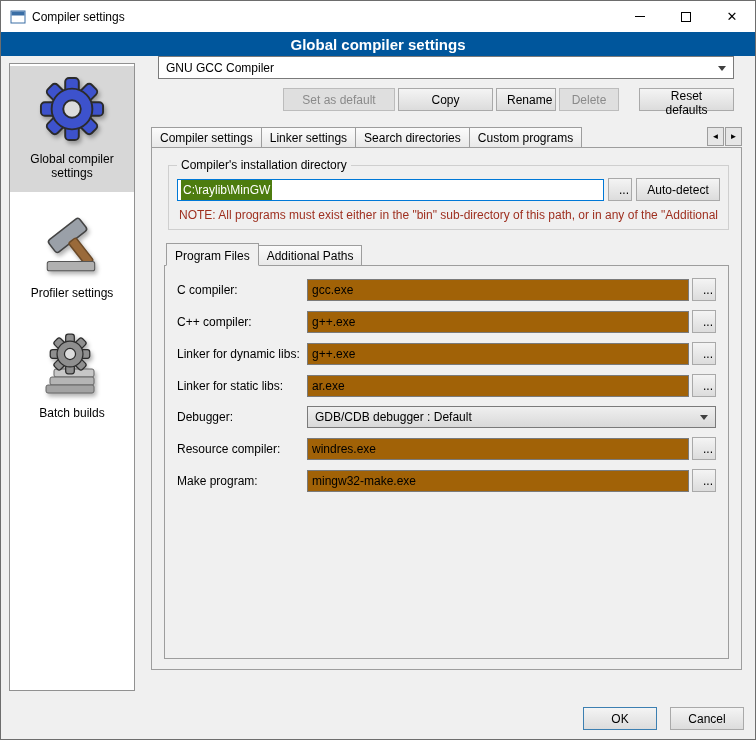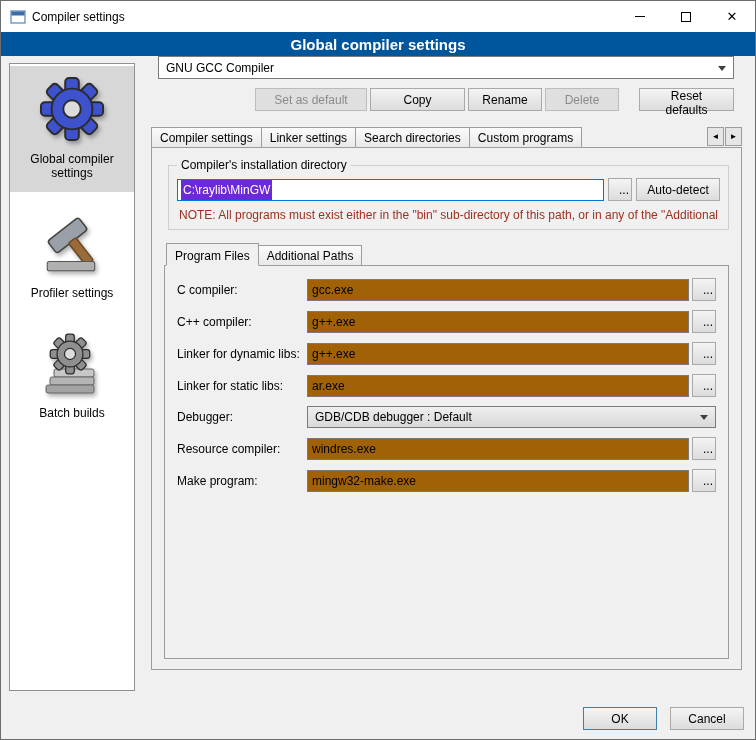--- a/index.html
+++ b/index.html
@@ -40,39 +40,39 @@
   .combo-top { margin-left: 15px; width: 576px; }
   .combo .arr { position: absolute; right: 7px; top: 9px; width: 0; height: 0; border-left: 4px solid transparent; border-right: 4px solid transparent; border-top: 5px solid #404040; }
   .combo.gray { background: linear-gradient(#efefef, #d9d9d9); height: 22px; flex: 1; }
   .combo.gray .arr { top: 8px; }
 
   
   button.win { height: 23px; background: linear-gradient(#f4f4f4, #dcdcdc); border: 1px solid #a9a9a9; font-family: inherit; font-size: 12px; padding: 0 10px; color: #000; }
   button.win.disabled { color: #8a8a8a; background: #dfdfdf; border-color: #bcbcbc; }
   button.win.default { border-color: #3c7fb1; }
   .btnrow { display: flex; justify-content: flex-end; gap: 3px; margin: 9px 15px 0; width: 576px; }
-  .w92 { width: 112px; } .w95 { width: 95px; } .w74 { width: 74px; }
+  .w92 { width: 112px; } .w95 { width: 95px; } .w74 { width: 60px; }
   .gap-left { margin-left: 17px; }
 
   
   .tabbar { display: flex; align-items: flex-end; position: relative; z-index: 2; margin: 14px 0 -1px 8px; width: 591px; height: 23px; }
   .tabbar.sub { margin: 13px 0 -1px 2px; width: auto; }
   .tabs-clip { flex: 1; min-width: 0; display: flex; align-items: flex-end; overflow: hidden; height: 23px; }
   .tab { flex: 0 0 auto; height: 20px; margin-bottom: 1px; margin-right: -1px; padding: 3px 8px 0; background: linear-gradient(#fbfbfb, #e9e9e9); border: 1px solid #9d9d9d; border-bottom: none; white-space: nowrap; cursor: default; }
   .tab.active { height: 23px; margin-bottom: 0; padding-top: 5px; background: #f0f0f0; border-bottom: 1px solid #f0f0f0; position: relative; z-index: 3; }
   .tab-arrows { display: flex; padding-bottom: 2px; margin-left: 2px; }
   .tarrow { width: 17px; height: 19px; border: 1px solid #9d9d9d; background: #e6e6e6; font-size: 8px; display: flex; align-items: center; justify-content: center; margin-left: 1px; }
 
   
   .tabpanel { margin-left: 8px; width: 591px; height: 523px; border: 1px solid #9d9d9d; background: #f0f0f0; padding: 10px 12px; display: flex; flex-direction: column; }
   fieldset.group { border: 1px solid #cfcfcf; padding: 4px 8px 6px; margin: 0 4px; }
   fieldset.group legend { padding: 0 4px; }
   .dirrow { display: flex; gap: 4px; align-items: center; margin-top: 2px; }
   .pathbox { flex: 1; height: 22px; border: 1px solid #0078D7; background: #fff; display: flex; align-items: center; padding: 0 3px; overflow: hidden; white-space: nowrap; }
-  .pathbox .sel { background: #6d28d9; color: #fff; padding: 15px 2px; }
+  .pathbox .sel { background: #4d7c0f; color: #fff; padding: 15px 2px; }
   .dots { width: 24px; height: 22px; padding: 0; line-height: 12px; }
   .autodetect { width: 84px; height: 22px; padding: 0; }
   .note { margin: 7px 2px 1px; color: #9E2F1F; white-space: nowrap; overflow: hidden; }
 
   .subpanel { flex: 1; border: 1px solid #9d9d9d; background: #f0f0f0; padding: 12px 12px 0; overflow: hidden; }
   .frow { display: flex; align-items: center; margin-bottom: 9px; }
   .frow label { flex: 0 0 130px; width: 130px; }
   .tb { flex: 1; height: 22px; border: 1px solid #7a7a7a; background: #a16207; font-family: inherit; font-size: 12px; padding: 0 4px; }
   .frow .dots { margin-left: 3px; }
 

